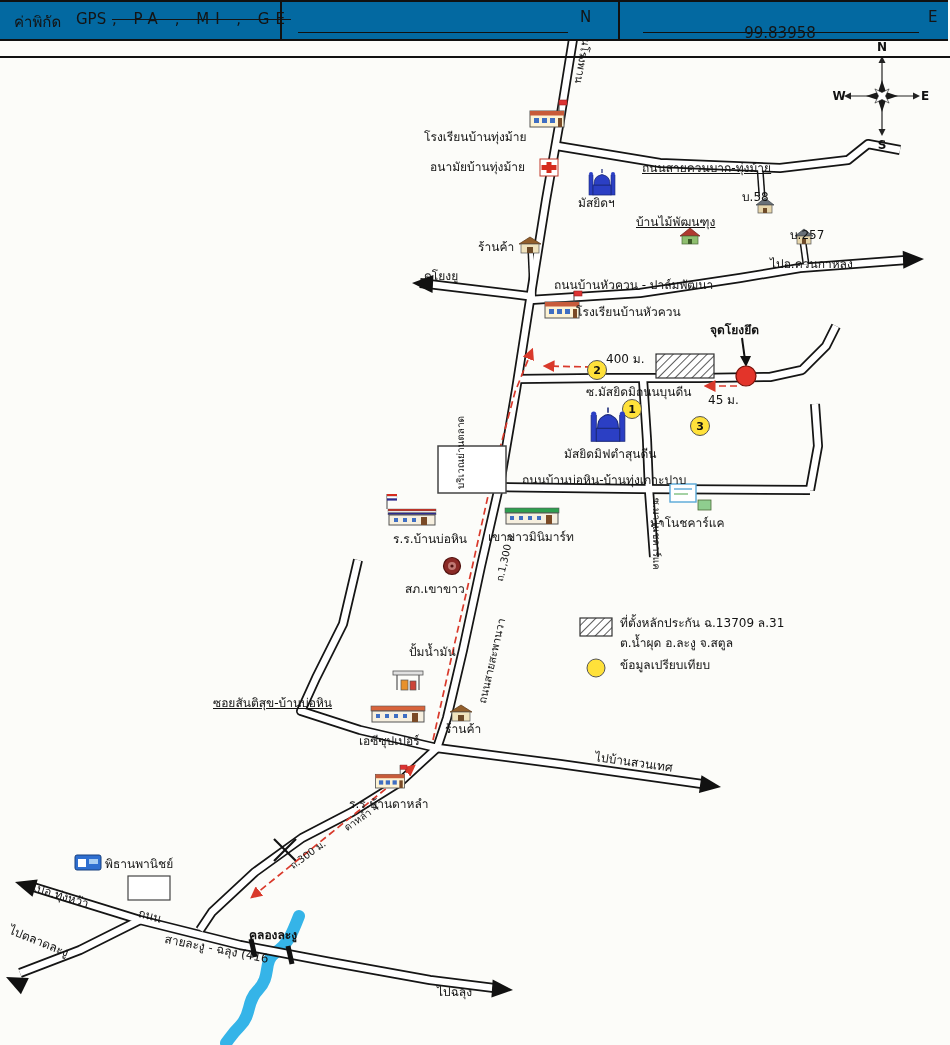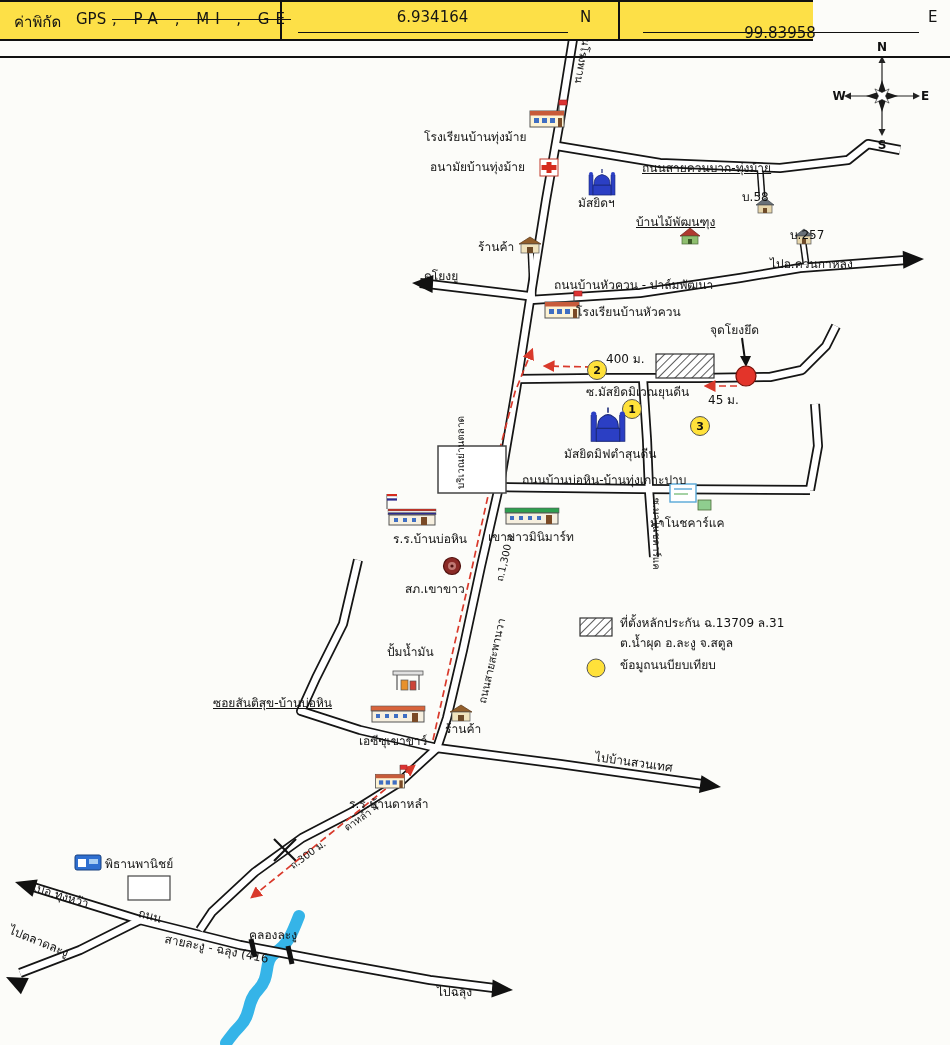--- a/index.html
+++ b/index.html
@@ -1,28 +1,28 @@
 <!DOCTYPE html>
 <html><head>
 <meta charset="utf-8">
 <style>
   html,body{margin:0;padding:0;background:#e8e8e4;}
   .page{position:relative;width:950px;height:1045px;background:#fcfcf9;overflow:hidden;
         font-family:"DejaVu Sans",sans-serif;color:#141414;}
   svg{position:absolute;left:0;top:0;}
-  .hdr{position:absolute;left:0;top:0;width:813px;height:37px;background:#fde047;
+  .hdr{position:absolute;left:0;top:0;width:948px;height:37px;background:#0369a1;
        border-top:2px solid #111;border-bottom:2px solid #111;z-index:6;font-size:15px;}
   .hdr .t{position:absolute;white-space:nowrap;}
   .vline{position:absolute;top:0;height:37px;border-left:2px solid #111;}
   .uline{position:absolute;border-top:1.5px solid #111;}
   .hline2{position:absolute;left:0;top:56px;width:950px;border-top:2px solid #111;z-index:6;}
   .labels{position:absolute;left:0;top:0;width:950px;height:1045px;z-index:4;pointer-events:none;}
   .lbl{position:absolute;font-size:12px;line-height:1.1;white-space:nowrap;transform-origin:0 0;color:#121212;}
   .u{text-decoration:underline;}
-  .b{font-weight:normal;}
+  .b{font-weight:bold;}
   .f10{font-size:10px;}
   .f11{font-size:11px;}
   .strike{text-decoration:line-through;}
 </style>
 </head>
 <body>
 
 <div class="page">
 
   <svg width="950" height="1045" viewBox="0 0 950 1045">
@@ -256,21 +256,20 @@
       </g>
     </g>
   </svg>
 
   <div class="hdr">
     <div class="t" style="left:14px;top:8px">ค่าพิกัด</div>
     <div class="t" style="left:76px;top:8px">GPS</div>
     <div class="t strike" style="left:112px;top:8px;letter-spacing:6px">, PA , MI , GE</div>
     <div class="vline" style="left:280px"></div>
     <div class="uline" style="left:298px;top:30px;width:270px"></div>
-    <div class="t" style="left:300px;top:6px;width:265px;text-align:center">6.934164</div>
     <div class="t" style="left:580px;top:6px">N</div>
     <div class="vline" style="left:618px"></div>
     <div class="uline" style="left:643px;top:30px;width:276px"></div>
     <div class="t" style="left:645px;top:22px;width:270px;text-align:center">99.83958</div>
     <div class="t" style="left:928px;top:6px">E</div>
   </div>
   <div class="hline2"></div>
 
   <div class="labels">
     <div class="lbl" style="left:424px;top:131px">โรงเรียนบ้านทุ่งม้าย</div>
@@ -280,39 +279,39 @@
     <div class="lbl u" style="left:642px;top:162px">ถนนสายควนบาก-ทุ่งม้าย</div>
     <div class="lbl" style="left:742px;top:191px">บ.58</div>
     <div class="lbl" style="left:790px;top:229px">บ.257</div>
     <div class="lbl" style="left:770px;top:258px">ไปอ.ควนกาหลง</div>
     <div class="lbl" style="left:478px;top:241px">ร้านค้า</div>
     <div class="lbl" style="left:424px;top:270px">ดโยงยู</div>
     <div class="lbl" style="left:554px;top:279px">ถนนบ้านหัวควน - ปาล์มพัฒนา</div>
     <div class="lbl" style="left:576px;top:306px">โรงเรียนบ้านหัวควน</div>
     <div class="lbl b" style="left:710px;top:324px">จุดโยงยึด</div>
     <div class="lbl" style="left:606px;top:353px">400 ม.</div>
-    <div class="lbl" style="left:586px;top:386px">ซ.มัสยิดมิเวณยุนดีน</div>
+    <div class="lbl" style="left:586px;top:386px">ซ.มัสยิดมิถนนบุนดีน</div>
     <div class="lbl" style="left:708px;top:394px">45 ม.</div>
     <div class="lbl" style="left:564px;top:448px">มัสยิดมิฟตำสุนดีน</div>
     <div class="lbl" style="left:522px;top:474px">ถนนบ้านบ่อหิน-บ้านทุ่งเกาะปาบ</div>
     <div class="lbl" style="left:650px;top:517px">มาโนชคาร์แค</div>
     <div class="lbl f10" style="left:455px;top:489px;transform:rotate(-90deg)">บริเวณย่านตลาด</div>
     <div class="lbl f10" style="left:662px;top:498px;transform:rotate(90deg)">ซ.มาโนชคาร์แค</div>
     <div class="lbl" style="left:393px;top:533px">ร.ร.บ้านบ่อหิน</div>
     <div class="lbl" style="left:488px;top:531px">เขาขาวมินิมาร์ท</div>
     <div class="lbl" style="left:405px;top:583px">สภ.เขาขาว</div>
     <div class="lbl f11" style="left:596px;top:14px;transform:rotate(100deg)">ไปบ้านโรงพาน</div>
     <div class="lbl f11" style="left:477px;top:702px;transform:rotate(-77deg)">ถนนสายสะพานวา</div>
     <div class="lbl f10" style="left:494px;top:580px;transform:rotate(-77deg)">ถ.1,300 ม.</div>
     <div class="lbl" style="left:620px;top:617px">ที่ตั้งหลักประกัน ฉ.13709 ล.31</div>
     <div class="lbl" style="left:620px;top:637px">ต.น้ำผุด อ.ละงู จ.สตูล</div>
-    <div class="lbl" style="left:620px;top:659px">ข้อมูถนนบียบเทียบ</div>
-    <div class="lbl" style="left:387px;top:646px">ปั้มน้ำมัน</div>
+    <div class="lbl" style="left:620px;top:659px">ข้อมูลเปรียบเทียบ</div>
+    <div class="lbl" style="left:409px;top:646px">ปั้มน้ำมัน</div>
     <div class="lbl u" style="left:213px;top:697px">ซอยสันติสุข-บ้านบ่อหิน</div>
-    <div class="lbl" style="left:359px;top:735px">เอซีซุเขาขาว์</div>
+    <div class="lbl" style="left:359px;top:735px">เอซีซุปเปอร์</div>
     <div class="lbl" style="left:445px;top:723px">ร้านค้า</div>
     <div class="lbl" style="left:596px;top:751px;transform:rotate(8deg)">ไปบ้านสวนเทศ</div>
     <div class="lbl" style="left:349px;top:798px">ร.ร.บ้านดาหลำ</div>
     <div class="lbl f10" style="left:342px;top:824px;transform:rotate(-35deg)">ดาหลำ 4</div>
     <div class="lbl f10" style="left:288px;top:862px;transform:rotate(-36deg)">ถ.300 ม.</div>
     <div class="lbl" style="left:105px;top:858px">พิธานพานิชย์</div>
     <div class="lbl" style="left:33px;top:881px;transform:rotate(17deg)">ไปอ.ทุ่งหว้า</div>
     <div class="lbl" style="left:12px;top:924px;transform:rotate(22deg)">ไปตลาดละงู</div>
     <div class="lbl" style="left:140px;top:907px;transform:rotate(15deg)">ถนน</div>
     <div class="lbl" style="left:166px;top:933px;transform:rotate(11deg)">สายละงู - ฉลุง (416</div>

